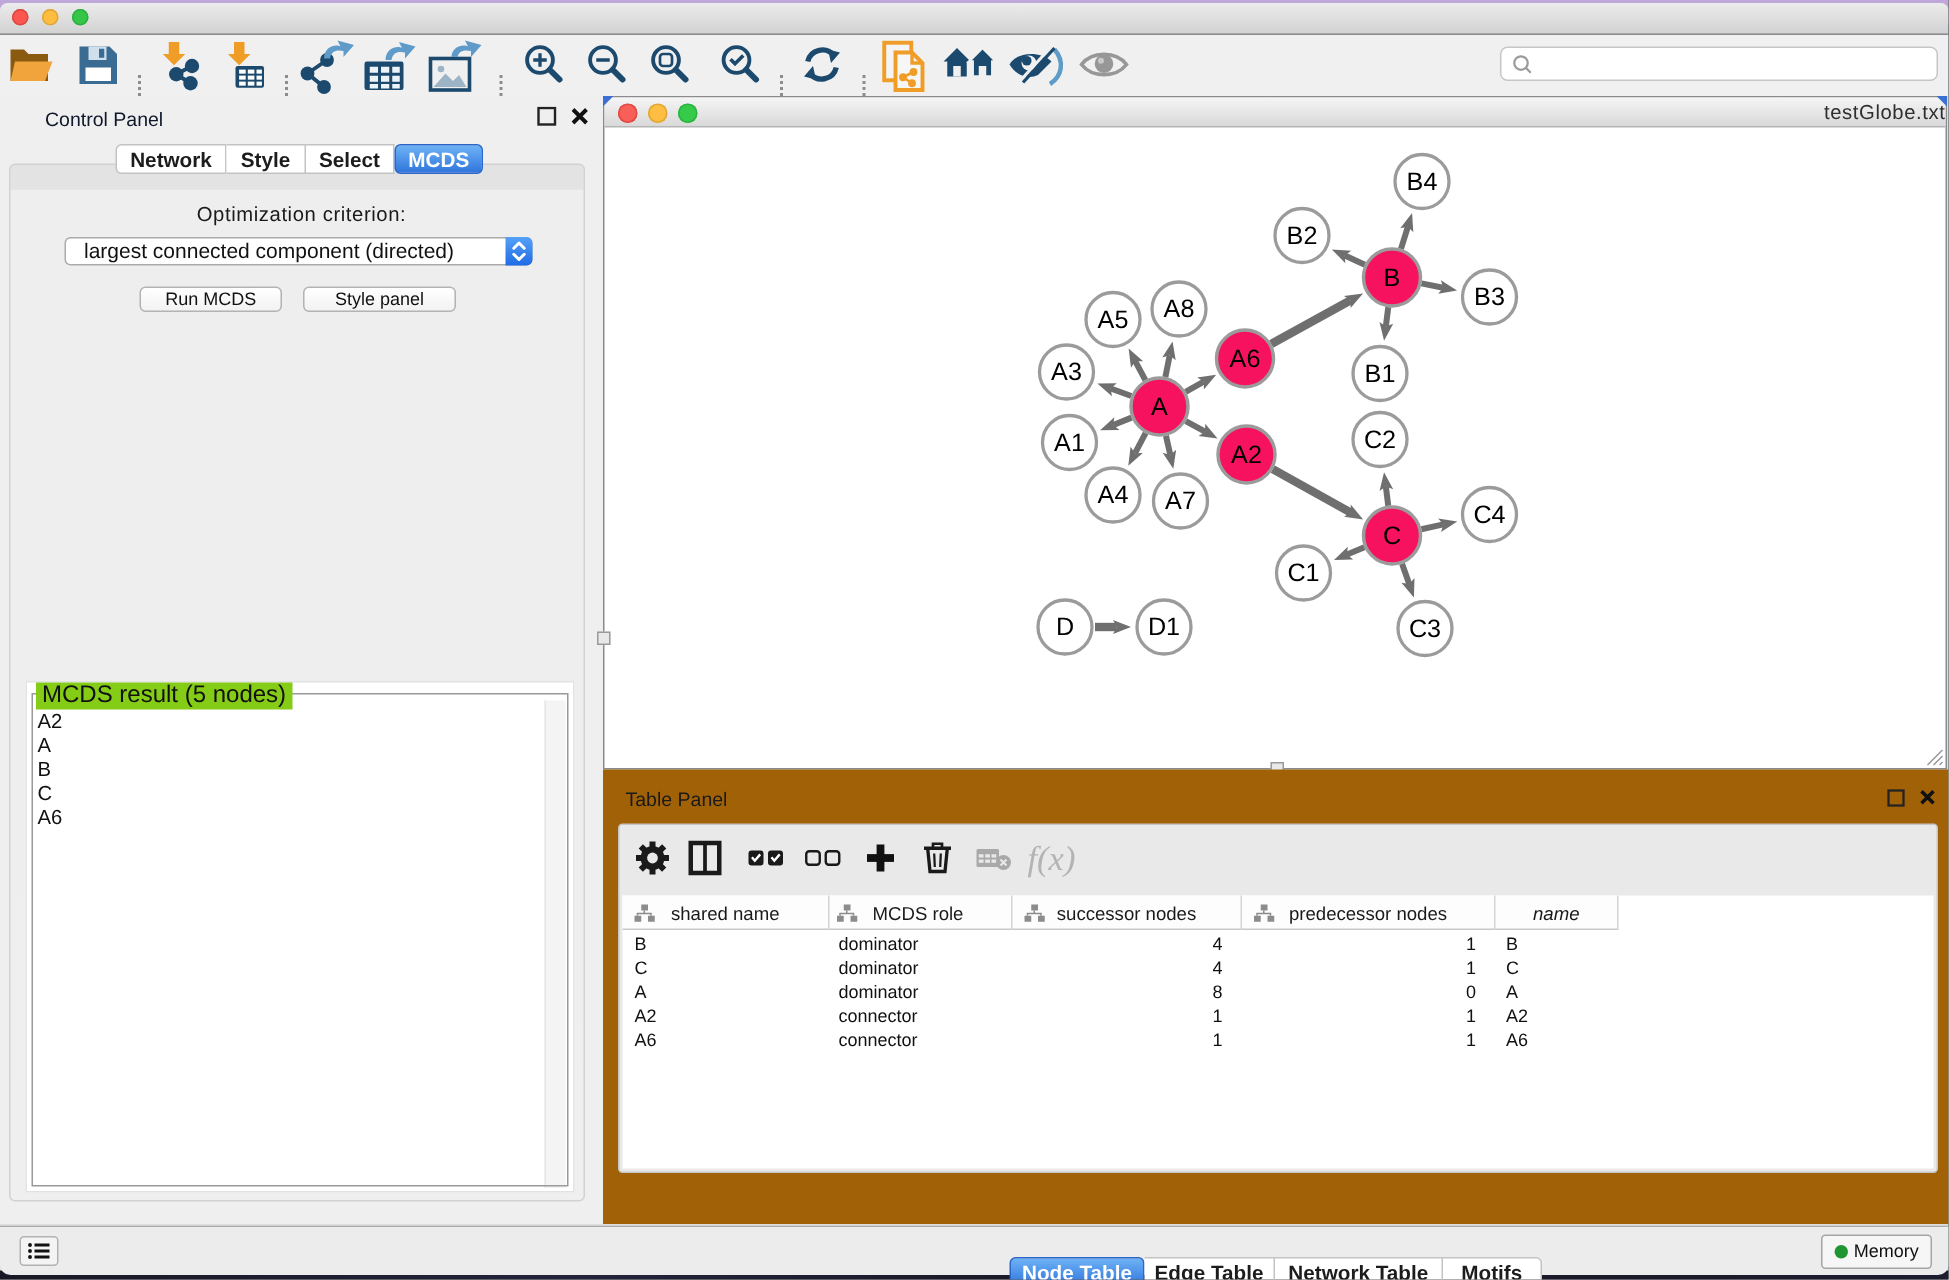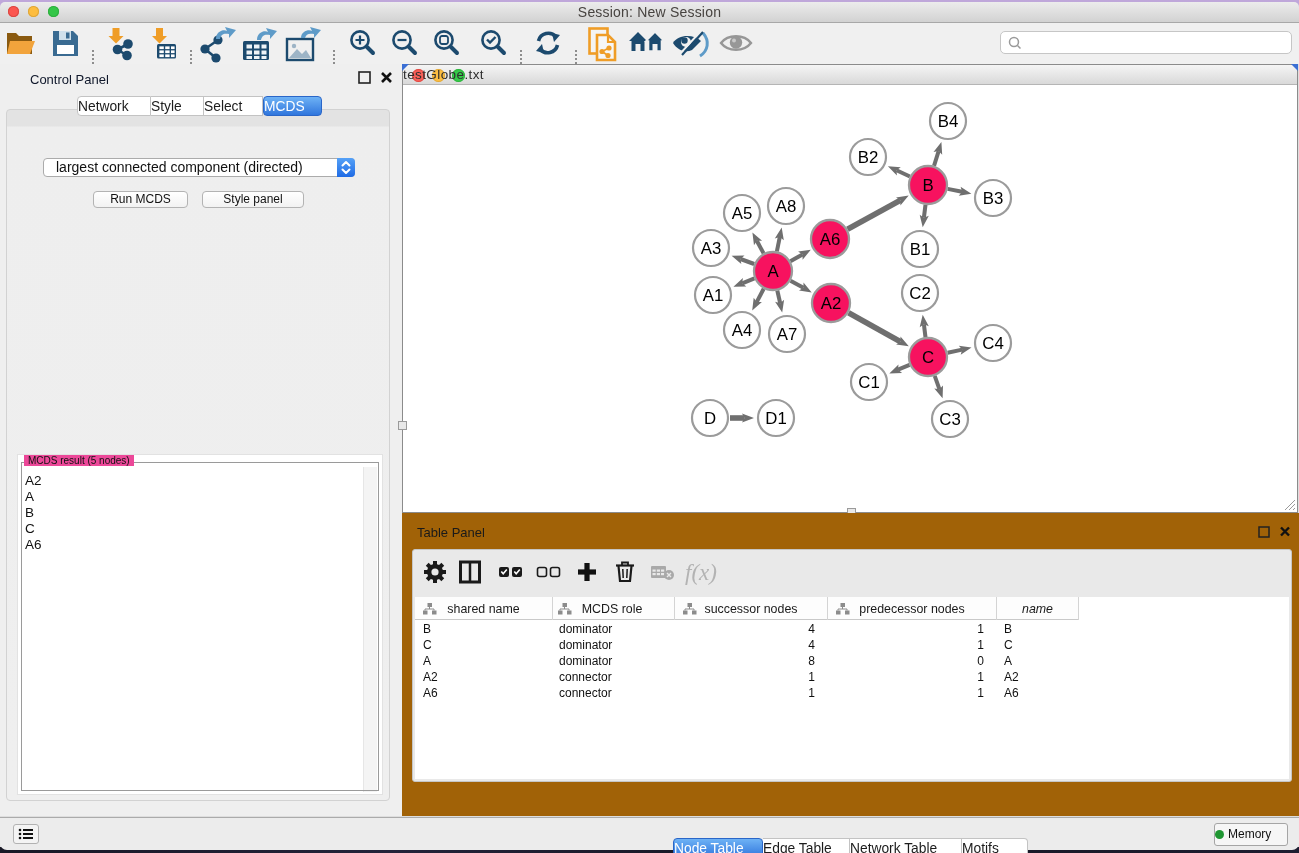--- a/index.html
+++ b/index.html
@@ -16,52 +16,52 @@
 .tl { position:absolute; border-radius:50%; width:11px; height:11px; top:3.5px; }
 #toolbar { left:0; top:23px; width:1299px; height:41px; background:#f0f0f0; }
 .sep { position:absolute; top:27px; height:34px; width:0;
   border-left:2px dotted #8d8d8d; }
 
 #mainarea { left:0; top:64px; width:1299px; height:783px; background:#dedede; }
 
 #cpanel { left:0; top:64px; width:402px; height:752px; background:#efefef; }
 #cpanel .ptitle { position:absolute; left:30px; top:8px; font-size:13px; color:#0f172a; }
 .tabrow { position:absolute; display:flex; height:20px; z-index:5; }
-.tabseg { height:20px; line-height:19px; font-size:13.8px; color:#1c1c1c;
-  background:#ffffff; border:1px solid #c3c3c3; border-left:none; }
+.tabseg { height:20px; line-height:19px; text-align:center; font-size:13.8px; color:#1c1c1c;
+  background:#ffffff; border:1px solid #c3c3c3; border-left:none;font-weight:bold; }
 .tabseg.first { border-left:1px solid #c3c3c3; border-radius:4px 0 0 4px; }
 .tabseg.last { border-radius:0 4px 4px 0; }
 .tabseg.sel { background:linear-gradient(#6eb2f5,#3076dd); color:#ffffff;
   border:1px solid #2a66c8; border-radius:4px; }
 #innerpanel { left:6px; top:45px; width:384px; height:692px;
   background:linear-gradient(#e3e3e3 0px,#e3e3e3 16px,#eeeeee 17px,#efefef 100%);
   border:1px solid #d2d2d2; border-radius:4px; }
 #optlabel { left:0px; top:71px; width:402px; text-align:center; font-size:13.5px; letter-spacing:0.4px; color:#1a1a1a; }
 #dropdown { left:43px; top:94px; width:312px; height:19px; background:#ffffff;
   border:1px solid #ababab; border-radius:4px; font-size:14px; color:#111; line-height:16.5px;
   padding-left:12px; }
 #dropdown .stepper { position:absolute; right:-1px; top:-1px; width:18px; height:19px;
   background:linear-gradient(#55a1f7,#1f6be5); border-radius:0 4px 4px 0; }
 .btn { position:absolute; height:17px; background:linear-gradient(#ffffff,#f2f2f2);
   border:1px solid #b3b3b3; border-radius:4px; font-size:12px; color:#111;
   text-align:center; line-height:15.5px; }
 
 #mcdsbox { left:17px; top:390px; width:366px; height:341px; background:#ffffff; border:1px solid #e2e2e2;}
 #mcdsfs { position:absolute; left:3px; top:7px; right:3px; bottom:3px;
   border:1px solid #9a9a9a; }
-#mcdslegend { position:absolute; left:2px; top:-8px; background:#ec4899; padding:0 4px;
-  font-size:10px; color:#111; }
+#mcdslegend { position:absolute; left:2px; top:-8px; background:#84cc16; padding:0 4px;
+  font-size:16px; color:#111; }
 #mcdslist { position:absolute; left:3px; top:10px; font-size:13.5px; color:#111; line-height:16px; }
 #mcdstrack { position:absolute; right:5px; top:12px; bottom:2px; width:14px; background:#f4f4f4; border-left:1px solid #e6e6e6;}
 
 #netwin { left:402px; top:64px; width:896px; height:449px; background:#ffffff;
   border:1px solid #8b8b8b; }
 #nettitle { position:absolute; left:0; top:0; width:894px; height:20px;
   background:linear-gradient(#f5f5f5,#d9d9d9); border-bottom:1px solid #b5b5b5; }
-#nettitle .tt { position:absolute; left:0; right:0; top:2px; text-align:left; font-size:13.5px; letter-spacing:0.4px; color:#2e2e2e; }
+#nettitle .tt { position:absolute; left:0; right:0; top:2px; text-align:right; font-size:13.5px; letter-spacing:0.4px; color:#2e2e2e; }
 .tl2 { position:absolute; border-radius:50%; width:13px; height:13px; top:4px; }
 #graph { position:absolute; left:0; top:20px; }
 #graph text { font-size:16.8px; fill:#000000; text-anchor:middle; dominant-baseline:central; font-family:"Liberation Sans",sans-serif; }
 .grip { position:absolute; right:1px; bottom:1px; width:14px; height:14px; }
 .handle { position:absolute; width:9px; height:9px; background:#e8e8e8; border:1px solid #9a9a9a; }
 
 #tpanel { left:402px; top:513px; width:897px; height:303px; background:#a16207; }
 #tpanel .ptitle { position:absolute; left:15px; top:12px; font-size:13px; color:#1a1a1a; }
 #tinner { position:absolute; left:10px; top:36px; width:880px; height:233px;
   background:#e9e9e9; border:1px solid #c6c6c6; border-radius:3px; }
@@ -69,35 +69,34 @@
 #thead { position:absolute; left:0; top:0; height:23px; width:664px; border-bottom:1px solid #c9c9c9; background:#fdfdfd;}
 .hcell { position:absolute; top:0; height:23px; border-right:1px solid #d4d4d4; font-size:12.4px; color:#1a1a1a; }
 .hcell .lbl { position:absolute; left:0; right:0; top:5px; text-align:center; }
 .rows { position:absolute; left:0; top:25px; font-size:12px; color:#111; }
 .cell { position:absolute; white-space:nowrap; }
 
 #statusbar { left:0; top:817px; width:1299px; height:33px; background:#ececec; border-top:1px solid #ababab; border-radius:0 0 7px 7px; }
 #listbtn { position:absolute; left:13px; top:6px; width:26px; height:20px; background:#f4f4f4;
   border:1px solid #b2b2b2; border-radius:3px; }
 #membtn { position:absolute; right:11px; top:5px; width:74px; height:23px; background:#f6f6f6;
-  border:1px solid #a5a5a5; border-radius:3px; font-size:12px; color:#111; line-height:21px;}
+  border:1px solid #a5a5a5; border-radius:3px; font-size:12px; color:#111; text-align:center; line-height:21px;}
 #membtn .dot { display:inline-block; width:9px; height:9px; border-radius:50%;
   background:#1f9632; margin-right:4px; vertical-align:-1px; }
 #desktop { left:0; top:847px; width:1299px; height:6px; z-index:-1;
   background:linear-gradient(90deg,#181826,#23233a 30%,#161622 60%,#1d1d30); }
 </style>
 </head>
 <body>
 <div class="abs" id="mainarea"></div>
 <div class="abs" id="topstrip"></div>
 <div class="abs" id="titlebar">
   <div class="tl" style="left:8px;background:#fb5650;box-shadow:inset 0 0 0 1px #d94843;"></div>
   <div class="tl" style="left:28px;background:#fdbd3f;box-shadow:inset 0 0 0 1px #dda63a;"></div>
   <div class="tl" style="left:48px;background:#34c648;box-shadow:inset 0 0 0 1px #2fae3f;"></div>
-  <div class="tt">Session: New Session</div>
 </div>
 <div class="abs" id="toolbar">
   <svg width="1299" height="41">
       <g transform="translate(6,6)">
 <path d="M1 4 L10 4 L13 7 L26 7 L26 25 L1 25 Z" fill="#8a5a10"></path>
 <path d="M4 12 L29 12 L24 25 L1 25 Z" fill="#f2a43c"></path>
 </g>
 <g transform="translate(51,6)">
 <path d="M2 2 L22 2 L27 7 L27 27 L2 27 Z" fill="#3a6b92"></path>
 <rect x="8" y="2" width="12" height="9" fill="#cfe0ec"></rect>
@@ -239,20 +238,21 @@
     <rect x="1" y="1" width="11" height="11" fill="none" stroke="#222" stroke-width="1.6"></rect>
     <path d="M24 2 L33 11 M33 2 L24 11" stroke="#111" stroke-width="2.6"></path>
   </svg>
   <div class="tabrow" style="left:77px;top:32px;">
     <div class="tabseg first" style="width:74px;">Network</div>
     <div class="tabseg" style="width:53px;">Style</div>
     <div class="tabseg" style="width:59px;">Select</div>
     <div class="tabseg sel" style="width:59px;">MCDS</div>
   </div>
   <div class="abs" id="innerpanel"></div>
+  <div class="abs" id="optlabel">Optimization criterion:</div>
   <div class="abs" id="dropdown">largest connected component (directed)
     <div class="stepper"><svg width="18" height="19">
       <path d="M5.5 7.5 L9 4 L12.5 7.5" fill="none" stroke="#ffffff" stroke-width="2" stroke-linecap="round" stroke-linejoin="round"></path>
       <path d="M5.5 11.5 L9 15 L12.5 11.5" fill="none" stroke="#ffffff" stroke-width="2" stroke-linecap="round" stroke-linejoin="round"></path>
     </svg></div>
   </div>
   <div class="btn" style="left:93px;top:127px;width:95px;">Run MCDS</div>
   <div class="btn" style="left:202px;top:127px;width:102px;">Style panel</div>
   <div class="abs" id="mcdsbox">
     <div id="mcdstrack"></div>

